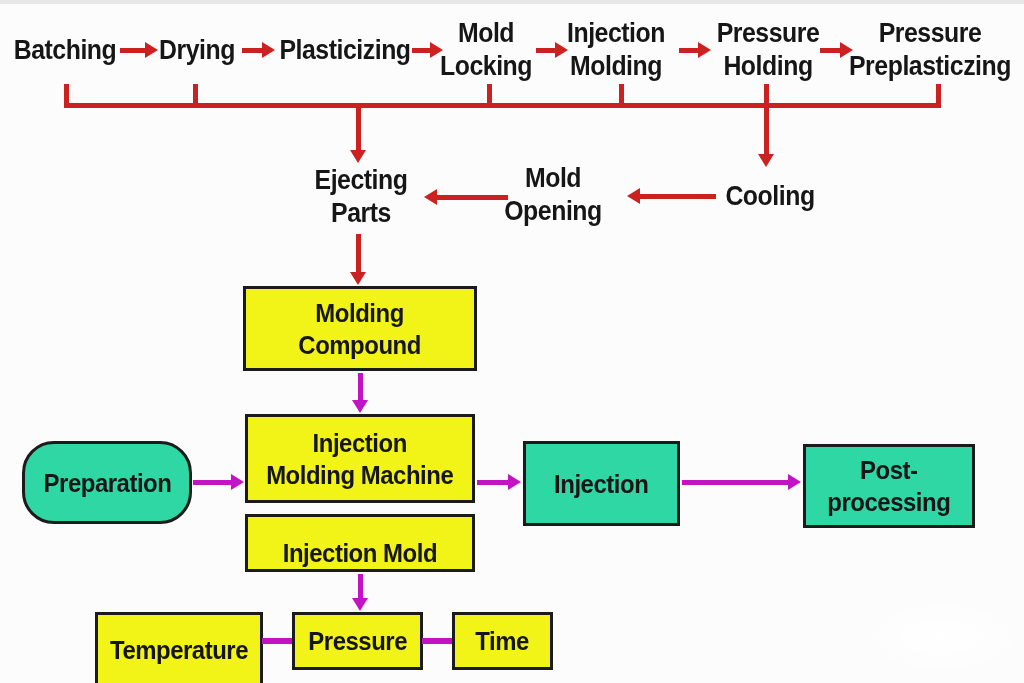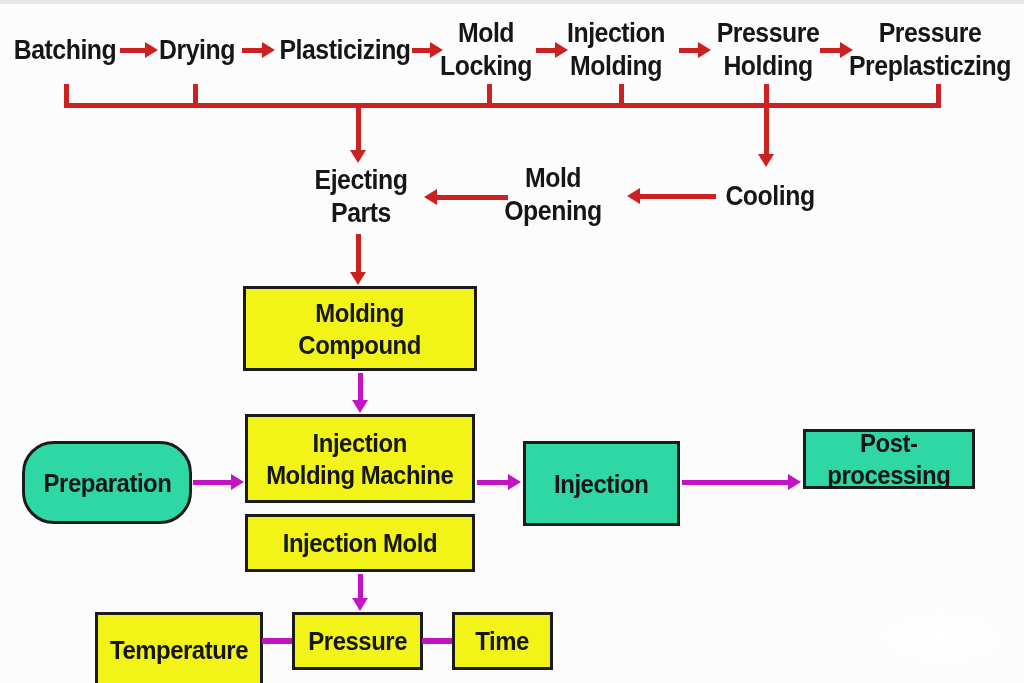--- a/index.html
+++ b/index.html
@@ -154,39 +154,39 @@
   <div class="arrow-r mag" style="left:193px;top:470px;width:51px;">
       <div class="s"></div>
       <div class="h"></div>
     </div>
 
   <div class="box yellow" style="left:245px;top:410px;width:230px;height:89px;">
     <span>Injection
 Molding Machine</span>
   </div>
 
-  <div class="box yellow" style="left:245px;top:510px;width:230px;height:58px;">
+  <div class="box yellow" style="left:245px;top:510px;width:230px;height:58px;align-items:flex-end;">
     <span>Injection Mold</span>
   </div>
 
   <div class="arrow-r mag" style="left:477px;top:470px;width:44px;">
       <div class="s"></div>
       <div class="h"></div>
     </div>
 
   <div class="box teal" style="left:523px;top:437px;width:157px;height:85px;">
     <span>Injection</span>
   </div>
 
   <div class="arrow-r mag" style="left:682px;top:470px;width:119px;">
       <div class="s"></div>
       <div class="h"></div>
     </div>
 
-  <div class="box teal" style="left:803px;top:425px;width:172px;height:60px;">
+  <div class="box teal" style="left:803px;top:440px;width:172px;height:84px;">
     <span>Post-
 processing</span>
   </div>
 
   <div class="arrow-d mag" style="left:352px;top:570px;height:37px;">
       <div class="s"></div>
       <div class="h"></div>
     </div>
 
   <div class="box yellow" style="left:95px;top:608px;width:168px;height:75px;">

